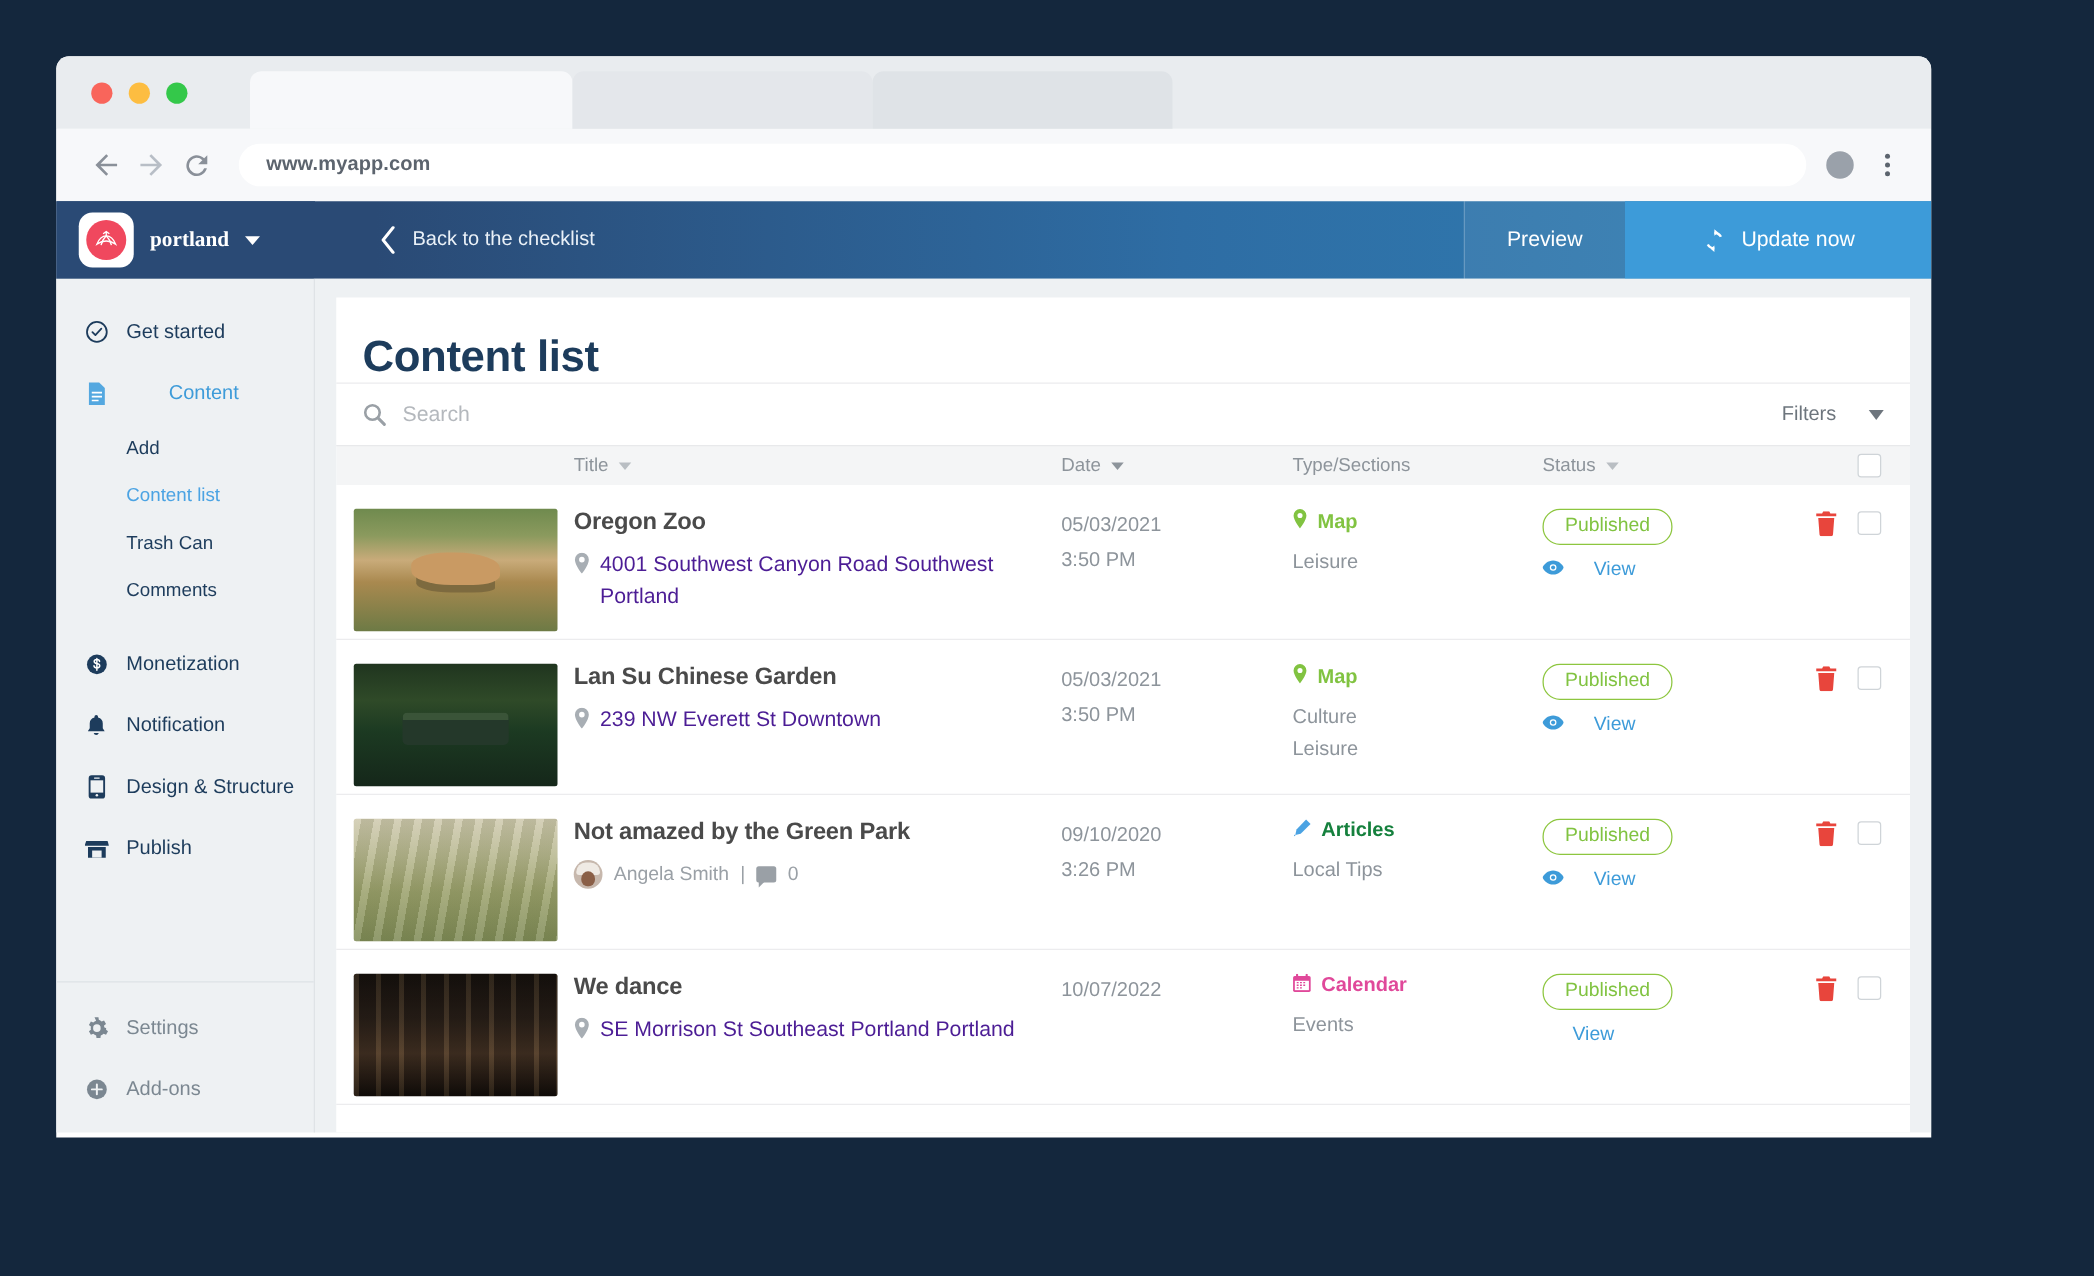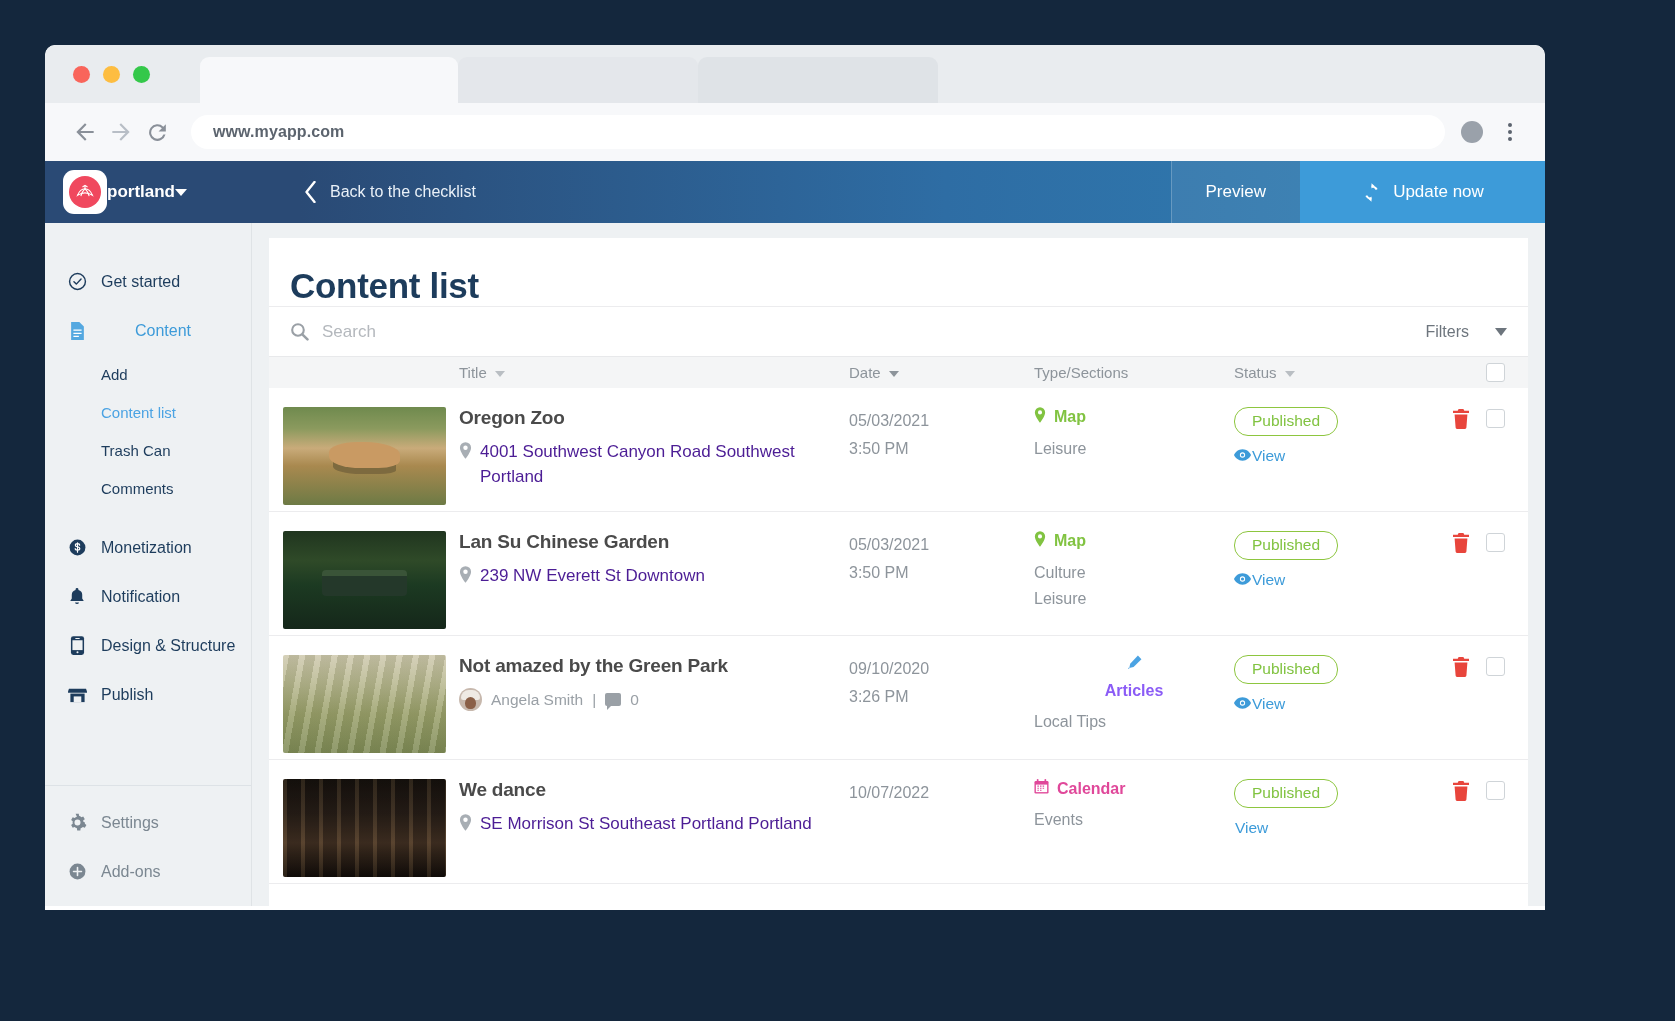--- a/index.html
+++ b/index.html
@@ -82,23 +82,24 @@
   .kebab i { width: 4px; height: 4px; border-radius: 50%; background: #5c646e; display:block;}
 
   
   .appheader {
     height: 62px;
     background: linear-gradient(to right, #2a4a75 0%, #2a4a75 17%, #2e6da4 60%, #3080b5 100%);
     display: flex; align-items: stretch;
     color: #fff;
   }
   .brand {
-    width: 207px; display: flex; align-items: center; 
+    width: 207px; display: flex; align-items: center; gap: 13px;
     padding-left: 18px;
     background: #2a4a75;
+    font-family: Liberation Serif, serif;
   }
   .brand-logo {
     width: 44px; height: 44px; border-radius: 11px; background: #fff;
     display: flex; align-items: center; justify-content: center;
     flex: none;
   }
   .brand-logo .circle {
     width: 32px; height: 32px; border-radius: 50%;
     background: #f0485e;
     display:flex; align-items:center; justify-content:center;
@@ -129,21 +130,21 @@
   .appbody { display: flex; height: 683px; }
 
   
   .sidebar {
     width: 207px; background: #eef1f3;
     border-right: 1px solid #dfe3e6;
     display: flex; flex-direction: column;
     position: relative;
     flex: none;
   }
-  .nav-top { padding-top: 34px; flex: 1; }
+  .nav-top { padding-top: 18px; flex: 1; }
   .nav-item {
     display: flex; align-items: center; gap: 14px;
     height: 49px; padding-left: 22px;
     font-size: 16px; color: #1d3c5c;
   }
   .nav-item .ico { width: 20px; display: flex; align-items: center; justify-content: center; flex: none; }
   .nav-item.active-blue { color: #3d9bd9; gap: 48px; }
   .nav-item.active-blue .ico svg { fill: #54a8e0; }
   .subnav-item {
     height: 38px; display: flex; align-items: center;
@@ -273,31 +274,31 @@
   }
   .avatar .hat { position:absolute; left:2px; top:2px; width:19px; height:10px; background:#efeae4; border-radius:10px 10px 3px 3px;}
   .avatar .face { position:absolute; left:6px; top:9px; width:11px; height:12px; background:#8a5f47; border-radius:50% 50% 45% 45%;}
   .cmt-icon { display:inline-block; width: 16px; height: 13px; background:#9aa0a6; border-radius:2px; position:relative; }
   .cmt-icon:after{content:"";position:absolute;left:2px;bottom:-4px;border-left:5px solid #9aa0a6;border-bottom:5px solid transparent;}
 
   .cell-date { width: 185px; flex: none; font-size: 16px; color: #8d949b; line-height: 1.75; }
   .cell-type { width: 200px; flex: none; font-size: 16px; }
   .type-link { display: flex; align-items: center; gap: 8px; font-weight: bold; margin-bottom: 9px; }
   .type-link.map { color: #81c341; }
-  .type-link.articles { color: #8b5cf6; flex-direction: column; }
+  .type-link.articles { color: #15803d; }
   .type-link.calendar { color: #e0489a; }
   .section-name { color: #8d949b; line-height: 1.65; }
   .cell-status { width: 190px; flex: none; }
   .pill {
     display: inline-block;
     border: 1.5px solid #8dc63f; color: #81c341;
     border-radius: 14px; padding: 4px 17px 5px 17px;
     font-size: 15.5px; margin-bottom: 11px;
   }
-  .viewlink { display: flex; align-items: center; gap: 1px; color: #3d9bd9; font-size: 15.5px; }
+  .viewlink { display: flex; align-items: center; gap: 24px; color: #3d9bd9; font-size: 15.5px; }
   .cell-act { flex: 1; display: flex; align-items: flex-start; justify-content: flex-end; gap: 16px; padding-right: 23px; padding-top: 2px; }
   .trash { width: 18px; height: 20px; }
 
   
   .th1 { background:
       linear-gradient(180deg,#6f8a4e 0%,#8b9a5e 22%,#c9ab7a 42%,#a9894f 60%,#6d7a45 100%);
   }
   .th1:after{content:"";position:absolute;left:28%;top:36%;width:44%;height:26%;background:#c99a63;border-radius:40% 50% 30% 45%;box-shadow:0 10px 0 -4px #7d6a3f;}
   .th2 { background:
       linear-gradient(180deg,#20351f 0%,#2f4a28 30%,#1c3a22 55%,#15271a 100%);

